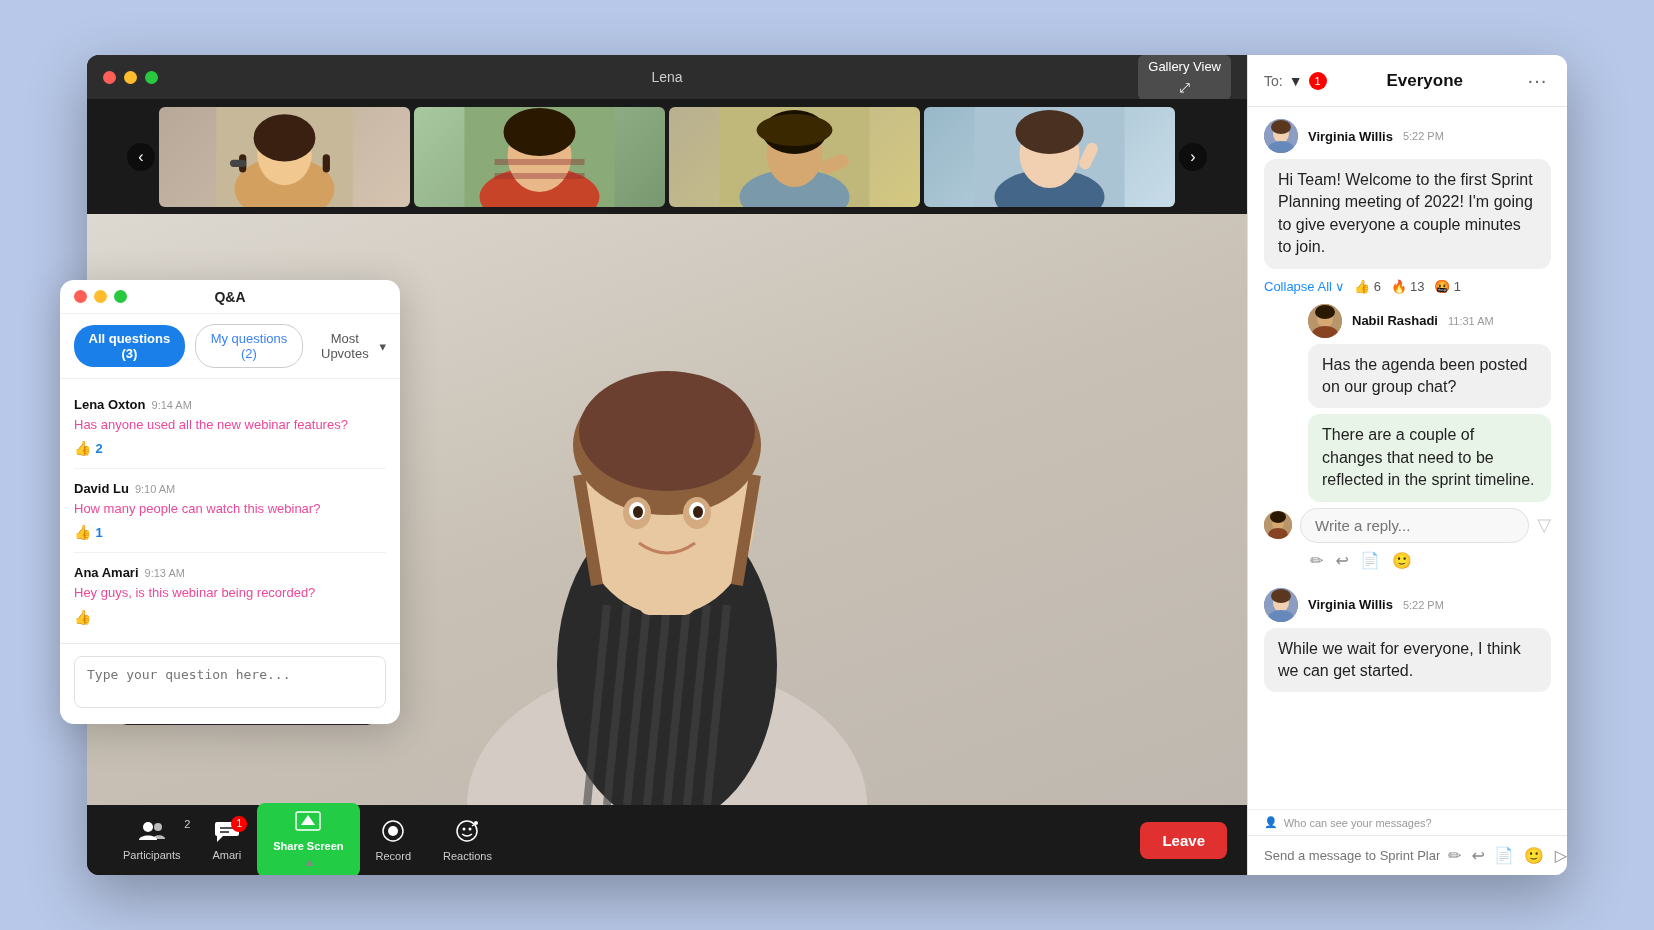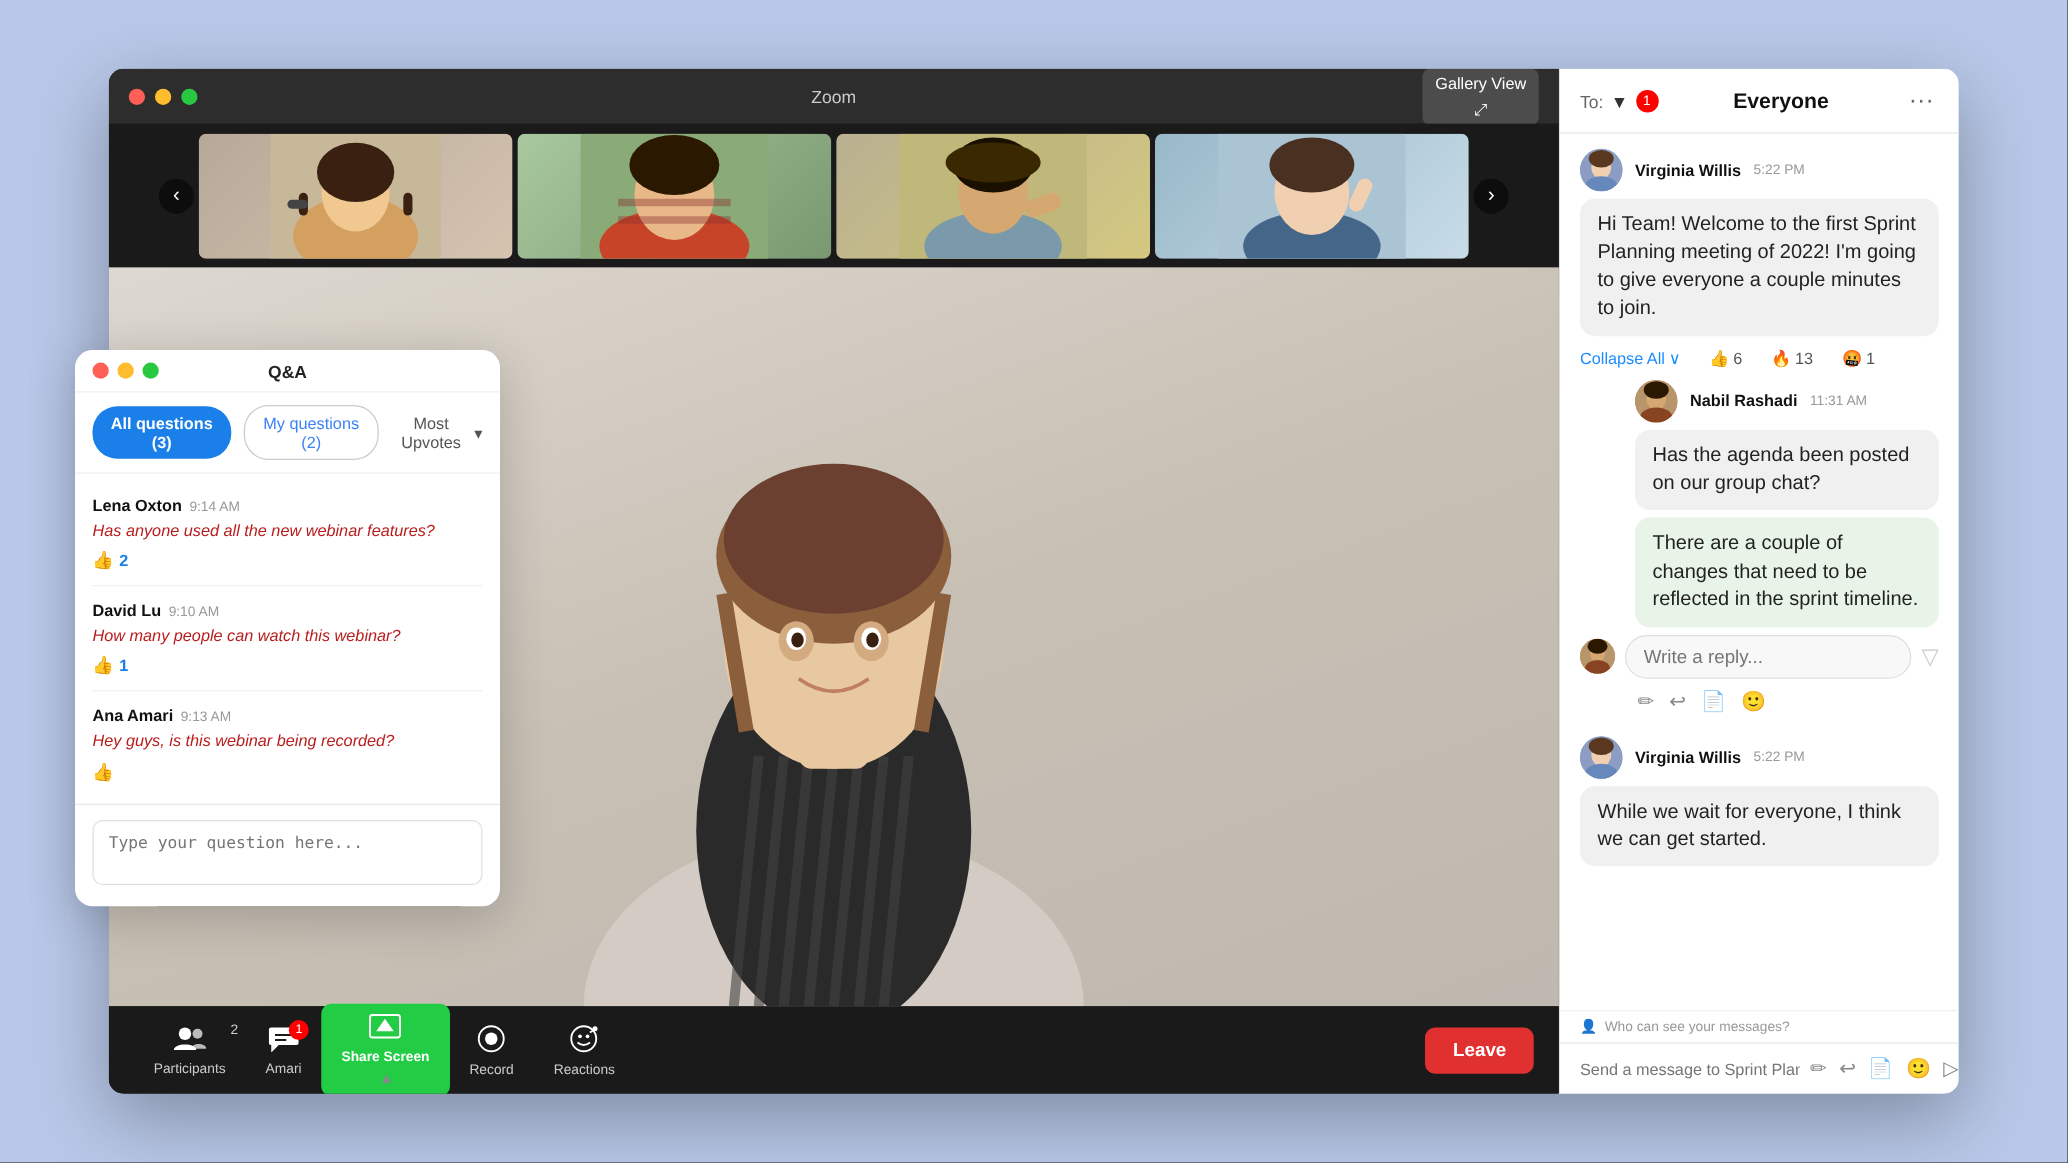--- a/index.html
+++ b/index.html
@@ -369,21 +369,21 @@
       padding: 10px 14px;
       font-size: 16px;
       color: #222;
       line-height: 1.4;
       max-width: 100%;
     }
 
     .chat-reactions-bar {
       display: flex;
       align-items: flex-end;
-      gap: 23px;
+      gap: 10px;
       padding: 4px 0;
     }
 
     .collapse-all-btn {
       color: #1a8cff;
       font-size: 13px;
       cursor: pointer;
       background: none;
       border: none;
       font-weight: 500;
@@ -594,24 +594,23 @@
       color: #111;
     }
 
     .qa-q-time {
       font-size: 11px;
       color: #999;
     }
 
     .qa-q-text {
       font-size: 13px;
-      color: #b91c1c;
+      color: #ec4899;
       line-height: 1.4;
       margin-bottom: 6px;
-      font-style: italic;
     }
 
     .qa-q-like {
       display: flex;
       align-items: center;
       gap: 4px;
       color: #1a7fe8;
       font-size: 14px;
       cursor: pointer;
       background: none;
@@ -685,21 +684,21 @@
 <div class="app-container">
 
   <div class="zoom-window">
 
     <div class="zoom-titlebar">
       <div class="window-controls">
         <button class="win-btn close"></button>
         <button class="win-btn minimize"></button>
         <button class="win-btn maximize"></button>
       </div>
-      <span class="zoom-title">Zoom</span>
+      <span class="zoom-title">Lena</span>
       <button class="gallery-view-btn">
         <span>Gallery View</span>
         <span>⤢</span>
       </button>
     </div>
 
     <div class="participants-strip">
       <button class="strip-nav">
         <span>‹</span>
       </button>

